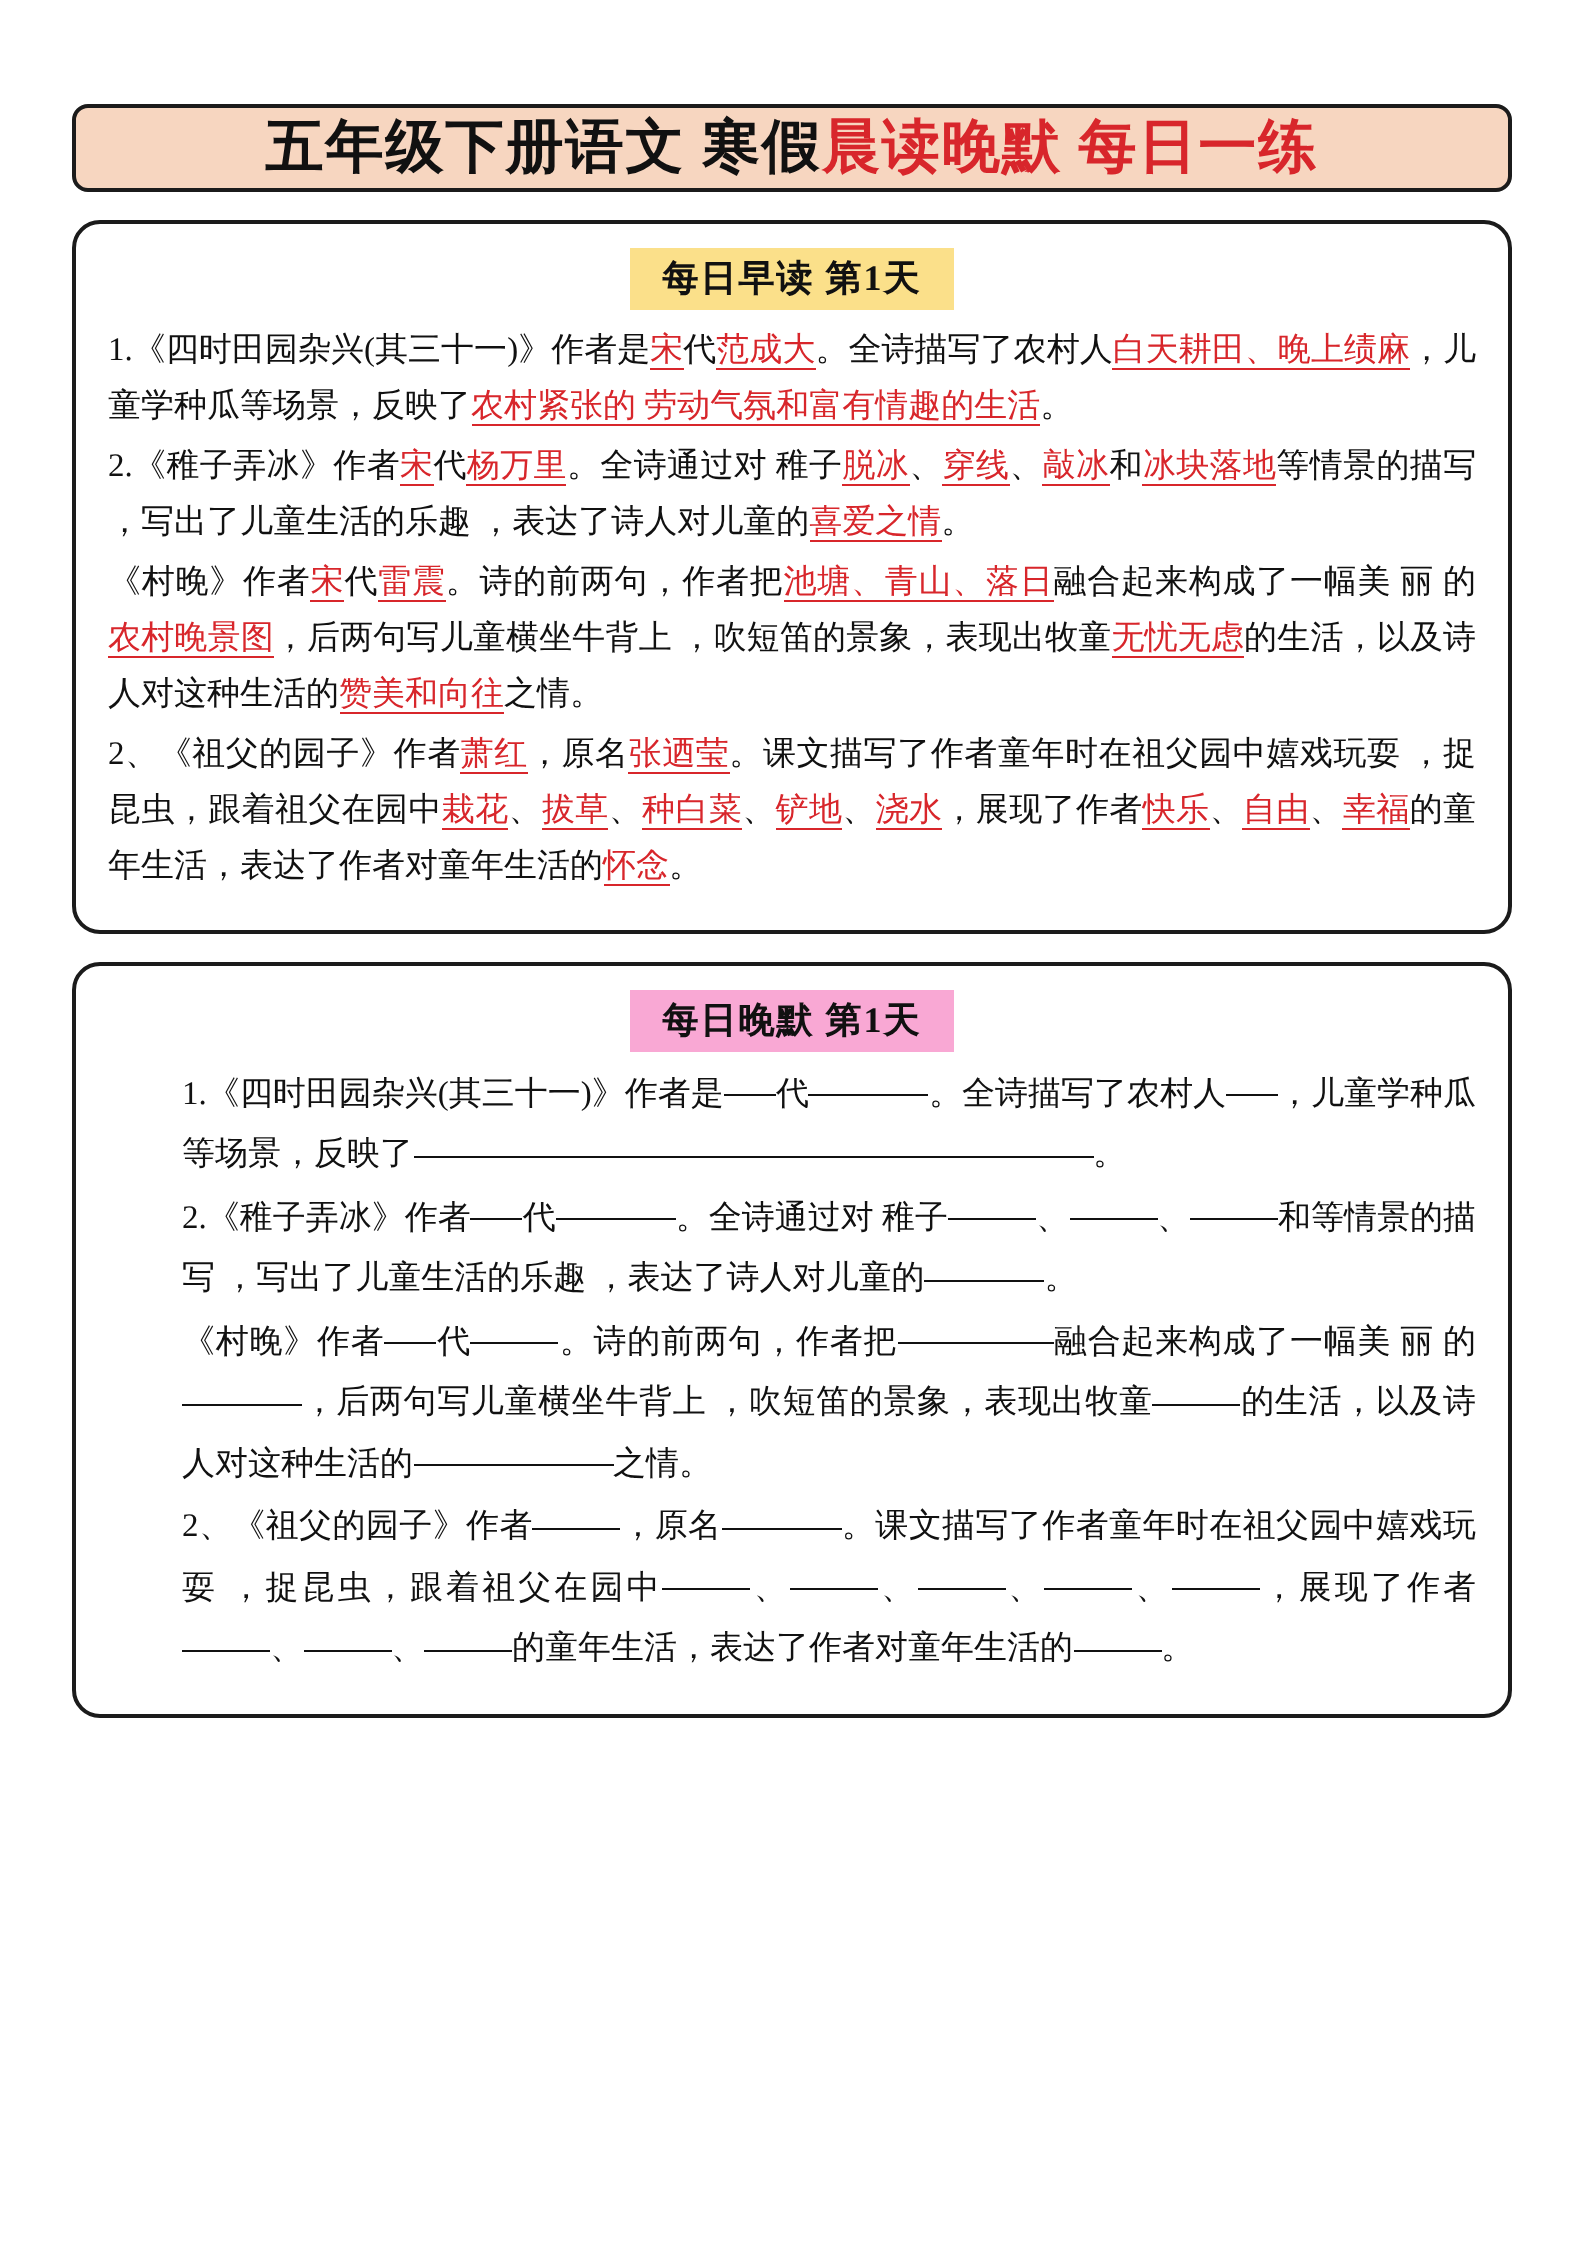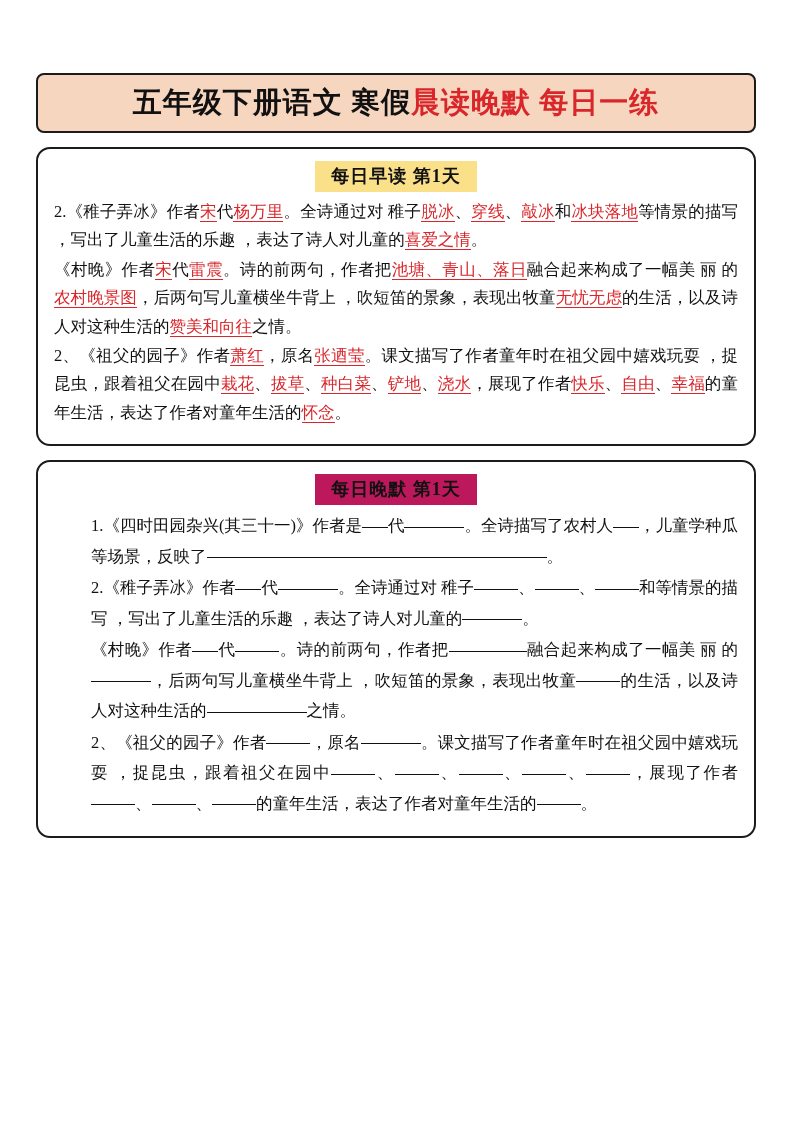--- a/index.html
+++ b/index.html
@@ -11,25 +11,25 @@
   }
   .page {
     position: relative;
     width: 792px; height: 1122px;
     background: #fff;
     padding: 0;
   }
 
   
   .title-banner {
-    margin: 73px 36px 0 36px;
+    margin: 52px 36px 0 36px;
     border: 2px solid #1b1b1b;
     border-radius: 8px;
     background: #f7d6c0;
-    height: 60px;
+    height: 44px;
     display: flex;
     align-items: center;
     justify-content: center;
     overflow: hidden;
   }
   .title-text {
     font-size: 29px;
     font-weight: bold;
     letter-spacing: 1px;
     white-space: nowrap;
@@ -55,21 +55,21 @@
   }
   .badge {
     font-size: 18px;
     font-weight: bold;
     padding: 3px 16px 4px 16px;
     letter-spacing: 1px;
     color: #111;
     white-space: nowrap;
   }
   .badge.yellow { background: #fbe08a; }
-  .badge.blue   { background: #be185d; }
+  .badge.blue   { background: #f9a8d4; }
 
   .para {
     font-size: 16.5px;
     line-height: 1.72;
     color: #111;
     text-align: justify;
     margin: 0 0 1px 0;
     word-break: break-all;
   }
   .r  { color: #d8262b; border-bottom: 1px solid #d8262b; }
@@ -100,20 +100,21 @@
     <div class="title-text">
       <span class="seg bk">五年级下册语文 寒假</span><span class="seg red">晨读晚默 每日一练</span>
     </div>
   </div>
 
   <div class="card card1">
     <div class="card-head">
       <span class="badge yellow">每日早读  第1天</span>
     </div>
     <div>
+      <p class="para"><span class="bk">1.《四时田园杂兴(其三十一)》作者是</span><span class="r">宋</span><span class="bk">代</span><span class="r">范成大</span><span class="bk">。全诗描写了农村人</span><span class="r">白天耕田、晚上绩麻</span><span class="bk">，儿童学种瓜等场景，反映了</span><span class="r">农村紧张的 劳动气氛和富有情趣的生活</span><span class="bk">。</span></p>
       <p class="para"><span class="bk">2.《稚子弄冰》作者</span><span class="r">宋</span><span class="bk">代</span><span class="r">杨万里</span><span class="bk">。全诗通过对 稚子</span><span class="r">脱冰</span><span class="bk">、</span><span class="r">穿线</span><span class="bk">、</span><span class="r">敲冰</span><span class="bk">和</span><span class="r">冰块落地</span><span class="bk">等情景的描写 ，写出了儿童生活的乐趣 ，表达了诗人对儿童的</span><span class="r">喜爱之情</span><span class="bk">。</span></p>
       <p class="para"><span class="bk">《村晚》作者</span><span class="r">宋</span><span class="bk">代</span><span class="r">雷震</span><span class="bk">。诗的前两句，作者把</span><span class="r">池塘、青山、落日</span><span class="bk">融合起来构成了一幅美 丽 的</span><span class="r">农村晚景图</span><span class="bk">，后两句写儿童横坐牛背上 ，吹短笛的景象，表现出牧童</span><span class="r">无忧无虑</span><span class="bk">的生活，以及诗人对这种生活的</span><span class="r">赞美和向往</span><span class="bk">之情。</span></p>
       <p class="para"><span class="bk">2、《祖父的园子》作者</span><span class="r">萧红</span><span class="bk">，原名</span><span class="r">张迺莹</span><span class="bk">。课文描写了作者童年时在祖父园中嬉戏玩耍 ，捉昆虫，跟着祖父在园中</span><span class="r">栽花</span><span class="bk">、</span><span class="r">拔草</span><span class="bk">、</span><span class="r">种白菜</span><span class="bk">、</span><span class="r">铲地</span><span class="bk">、</span><span class="r">浇水</span><span class="bk">，展现了作者</span><span class="r">快乐</span><span class="bk">、</span><span class="r">自由</span><span class="bk">、</span><span class="r">幸福</span><span class="bk">的童年生活，表达了作者对童年生活的</span><span class="r">怀念</span><span class="bk">。</span></p>
     </div>
   </div>
 
   <div class="card card2">
     <div class="card-head">
       <span class="badge blue">每日晚默  第1天</span>
     </div>

